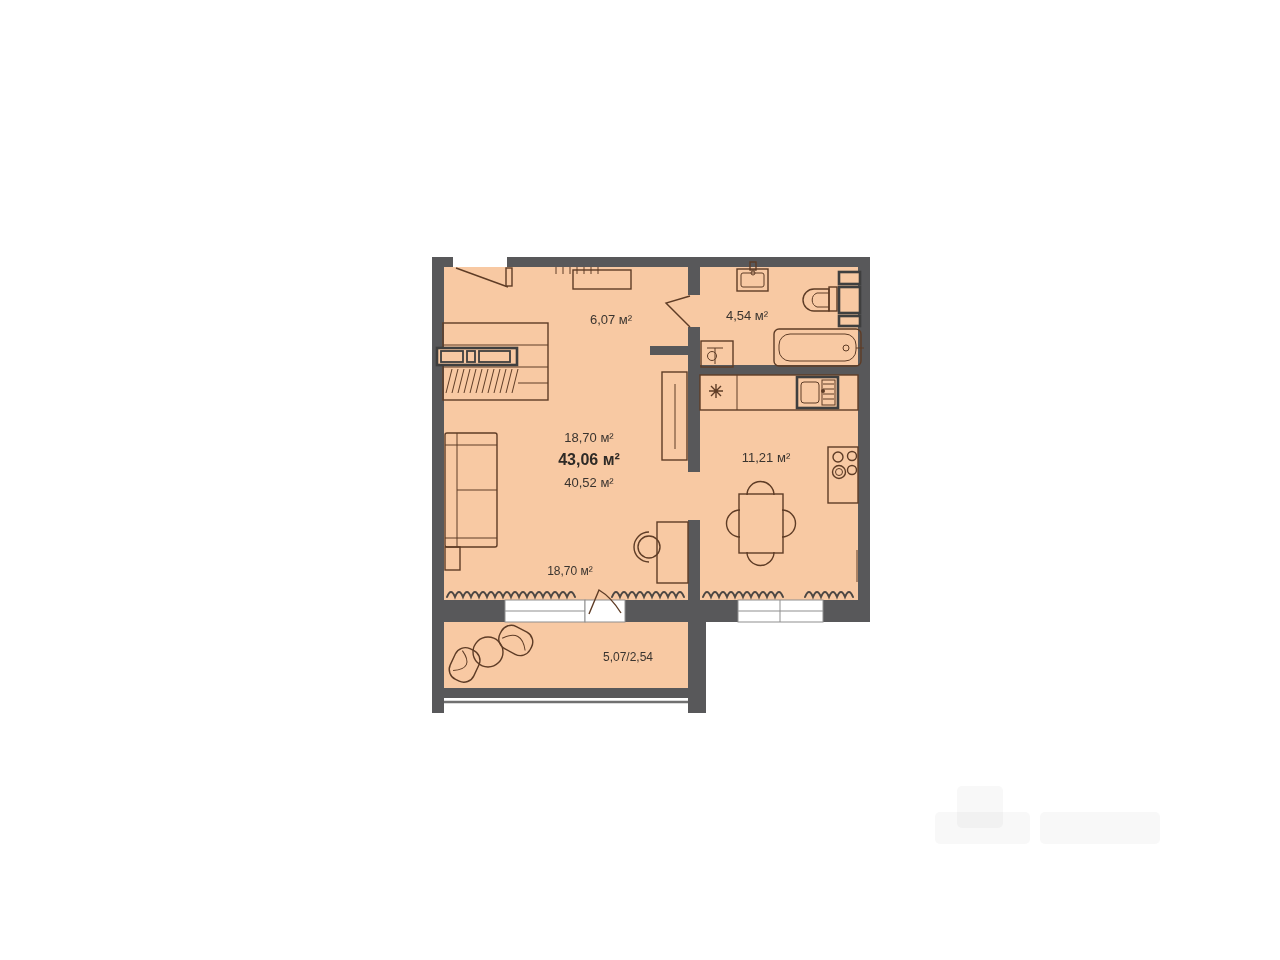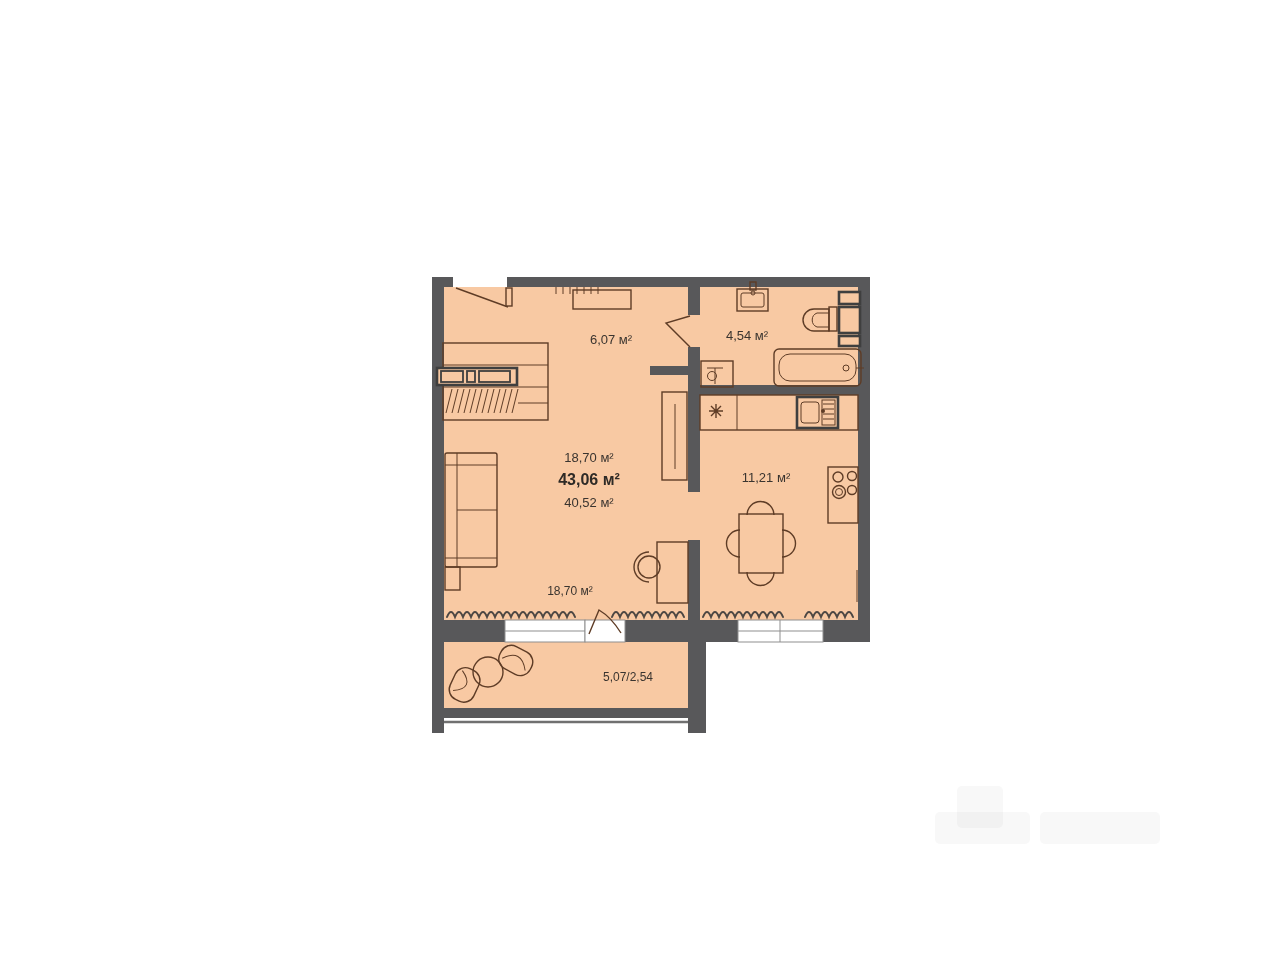--- a/index.html
+++ b/index.html
@@ -1,18 +1,18 @@
 <!DOCTYPE html>
 <html><head>
 <meta charset="utf-8">
 <style>
   html,body{margin:0;padding:0;background:#ffffff;}
   body{width:1280px;height:960px;position:relative;overflow:hidden;
        font-family:"Liberation Sans",sans-serif;}
-  .plan-wrap{position:absolute;left:0;top:0;width:1280px;height:748px;margin-top:20px;}
+  .plan-wrap{position:absolute;left:0;top:0;width:1280px;height:748px;}
   svg text{fill:#3a342f;font-family:"Liberation Sans",sans-serif;}
   .lbl{font-size:13px;}
   .lbl-sm{font-size:12px;}
   .lbl-bold{font-size:16px;font-weight:bold;fill:#2e2a26;}
   .furn{stroke:#5e3c26;stroke-width:1.4;fill:none;}
   .furn-fill{stroke:#5e3c26;stroke-width:1.4;fill:#f8c9a3;}
   .appl{stroke:#3f3f3f;stroke-width:2.6;fill:#f8c9a3;}
   .appl-thin{stroke:#3f3f3f;stroke-width:1.8;fill:#f8c9a3;}
   .rad{stroke:#4d4743;stroke-width:2;fill:none;stroke-linecap:round;}
   .thin{stroke:#5e3c26;stroke-width:1;fill:none;}

